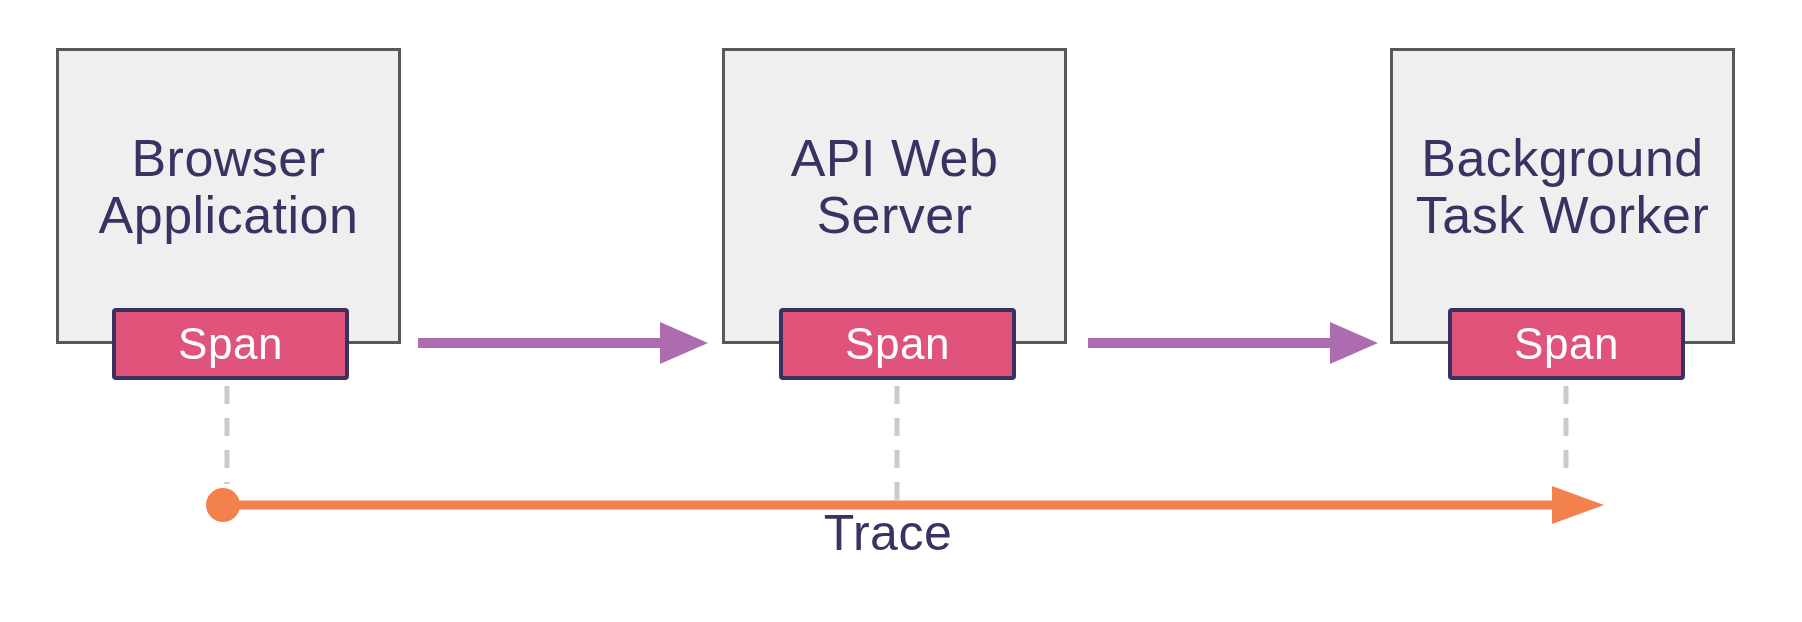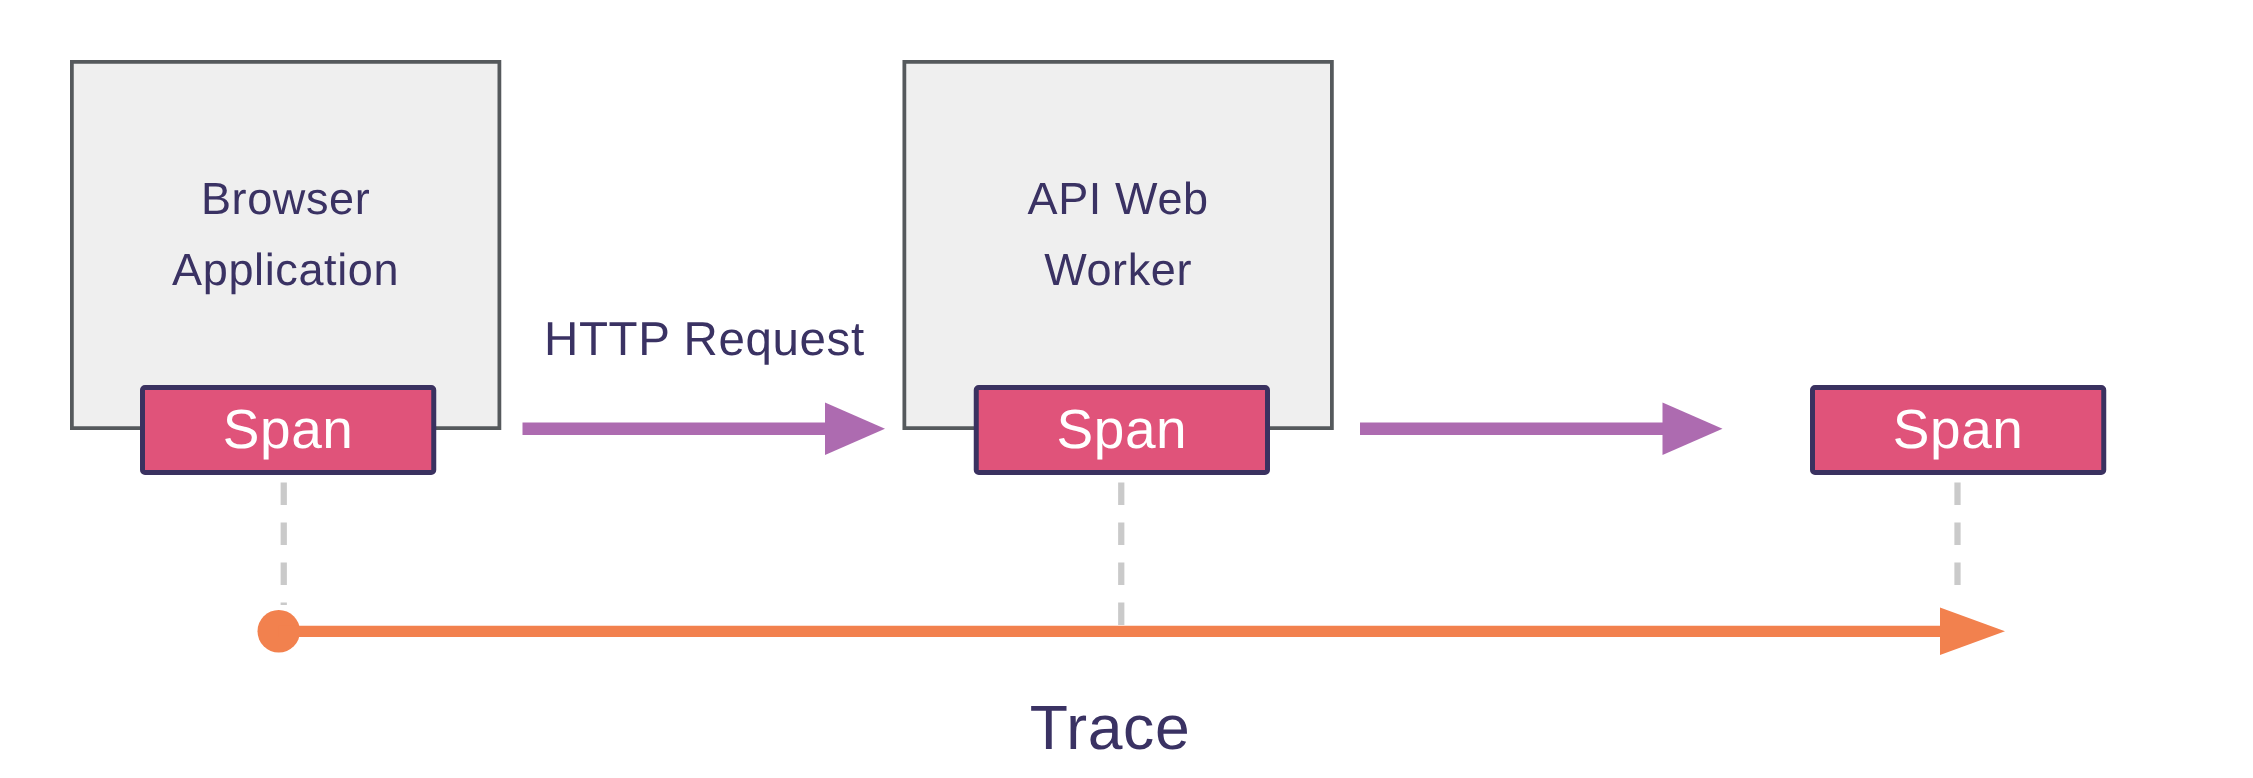--- a/index.html
+++ b/index.html
@@ -26,21 +26,21 @@
     align-items: center;
     justify-content: center;
     padding-bottom: 18px;
     z-index: 1;
   }
   .node-box.pos-1 { left: 56px; }
   .node-box.pos-2 { left: 722px; }
   .node-box.pos-3 { left: 1390px; }
 
   .node-label {
-    font-size: 36px;
+    font-size: 52px;
     line-height: 57px;
     font-weight: 500;
     letter-spacing: 0.5px;
     color: var(--text, #3a3263);
     text-align: center;
     white-space: pre-line;
   }
 
   
   .span-pill {
@@ -78,21 +78,21 @@
     letter-spacing: 0.5px;
     color: var(--text, #3a3263);
     text-align: center;
   }
   .edge-label.pos-1 { left: 420px; width: 287px; }
   .edge-label.pos-2 { left: 1088px; width: 290px; }
 
   .trace-label {
     position: absolute;
     left: 688px;
-    top: 553px;
+    top: 504px;
     width: 400px;
     font-size: 50px;
     font-weight: 500;
     letter-spacing: 0.5px;
     color: var(--text, #3a3263);
     text-align: center;
   }
 
   
   .connector-layer {
@@ -133,30 +133,33 @@
     <line class="trace-shaft" x1="223" y1="505" x2="1556" y2="505"></line>
     <polygon class="trace-head" points="1552,486 1552,524 1604,505"></polygon>
   </svg>
 
   <div class="node-box pos-1">
     <div class="node-label">Browser
 Application</div>
   </div>
   <div class="node-box pos-2">
     <div class="node-label">API Web
-Worker</div>
+Server</div>
+  </div>
+  <div class="node-box pos-3">
+    <div class="node-label">Background
+Task Worker</div>
   </div>
 
   <div class="span-pill pos-1">
     <span class="span-label">Span</span>
   </div>
   <div class="span-pill pos-2">
     <span class="span-label">Span</span>
   </div>
   <div class="span-pill pos-3">
     <span class="span-label">Span</span>
   </div>
 
-  <div class="edge-label pos-1">HTTP Request</div>
 
   <div class="trace-label">Trace</div>
 
 </div>
 
 </body></html>

